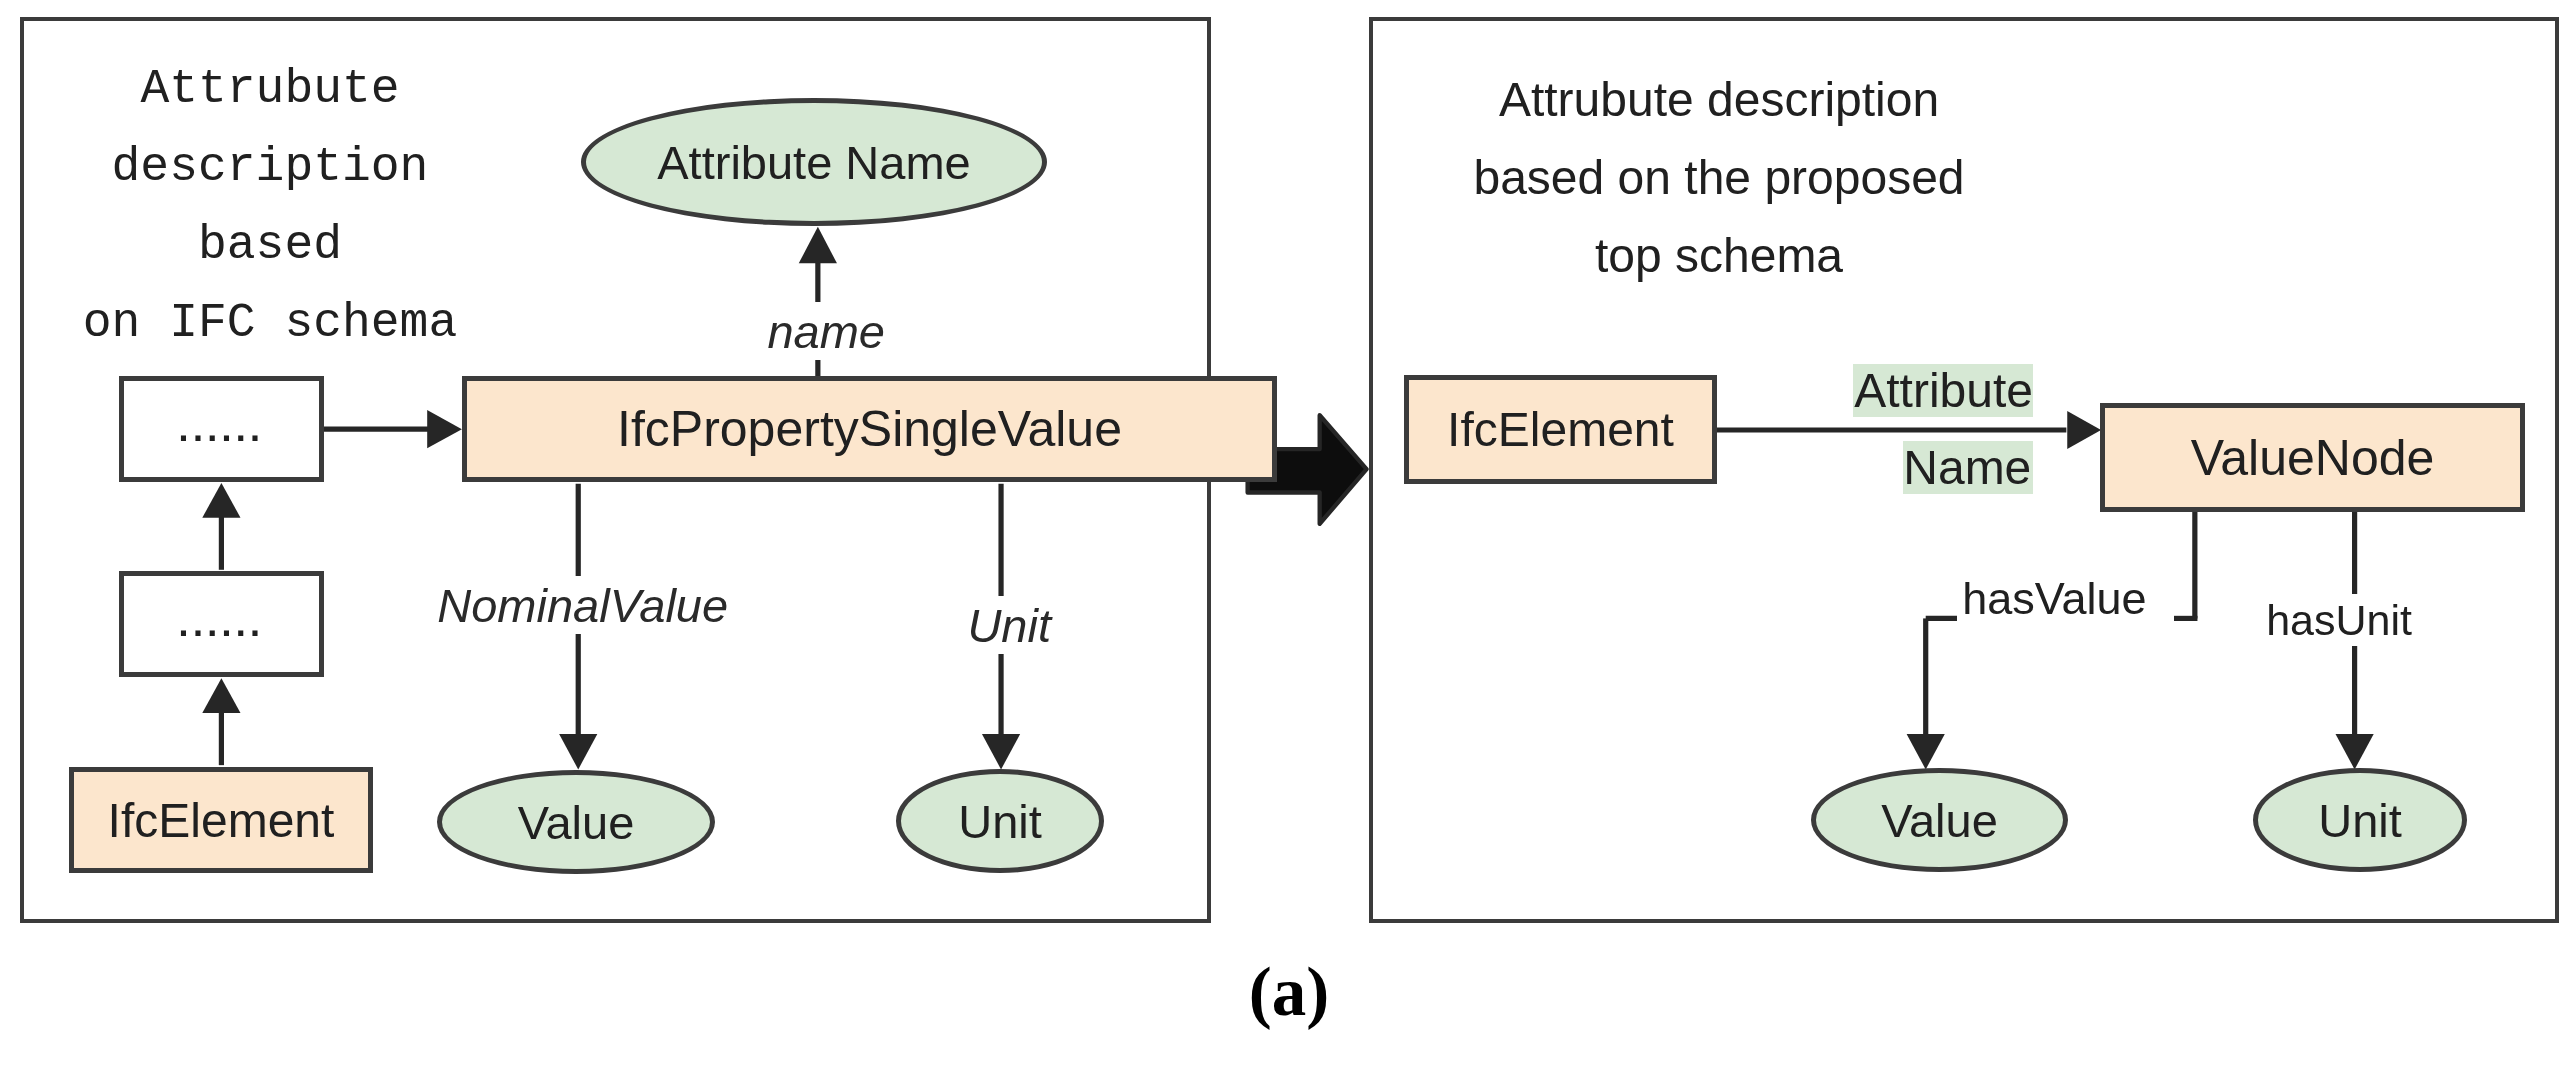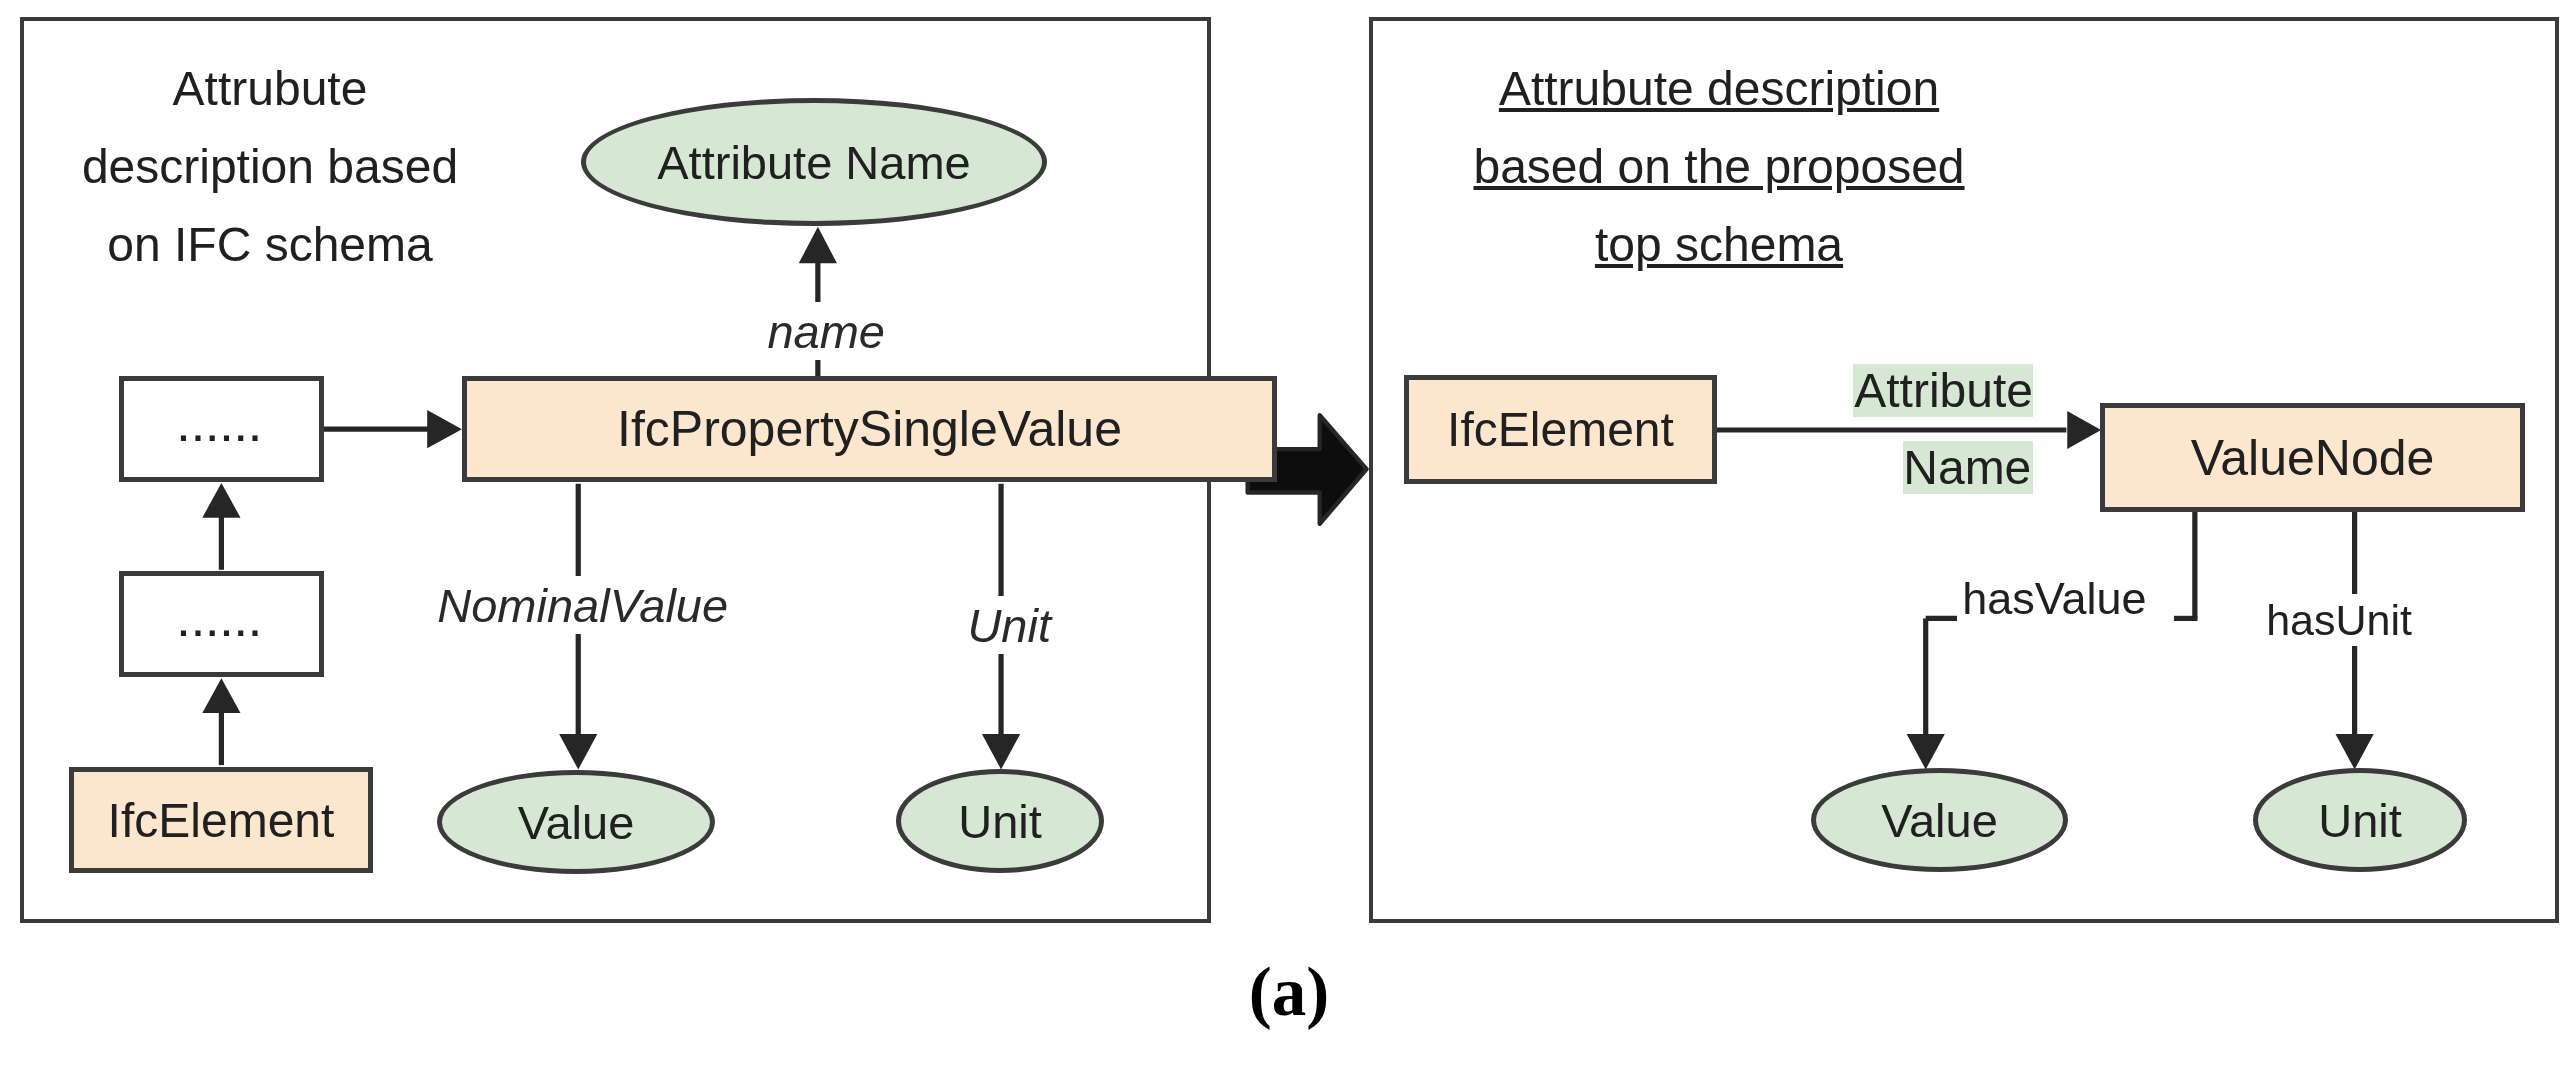--- a/index.html
+++ b/index.html
@@ -142,21 +142,21 @@
       <line class="connector" x1="2218" y1="712" x2="2218" y2="848"></line>
       <polygon class="arrowhead" points="2218,886 2196,845 2240,845"></polygon>
     </g>
 
     <g>
       <line class="connector" x1="2712" y1="557" x2="2712" y2="848"></line>
       <polygon class="arrowhead" points="2712,886 2690,845 2734,845"></polygon>
     </g>
   </svg>
 
-  <div class="panel-title" style="left:31px;top:50px;width:478px;">Attrubute
+  <div class="panel-title" style="left:31px;top:50px;width:478px;font-family:Liberation Mono, monospace;">Attrubute
 description based
 on IFC schema</div>
 
   <div class="node-ellipse" style="left:581px;top:98px;width:466px;height:128px;">Attribute Name</div>
 
   <div class="edge-label it" style="left:734px;top:302px;width:174px;">name</div>
 
   <div class="node-box white" style="left:119px;top:376px;width:205px;height:106px;">......</div>
 
   <div class="node-box" style="left:462px;top:376px;width:815px;height:106px;font-size:50px;">IfcPropertySingleValue</div>
@@ -166,21 +166,21 @@
   <div class="edge-label it" style="left:415px;top:576px;width:325px;">NominalValue</div>
 
   <div class="edge-label it" style="left:939px;top:596px;width:130px;">Unit</div>
 
   <div class="node-box" style="left:69px;top:767px;width:304px;height:106px;font-size:48px;">IfcElement</div>
 
   <div class="node-ellipse" style="left:437px;top:770px;width:278px;height:104px;">Value</div>
 
   <div class="node-ellipse" style="left:896px;top:769px;width:208px;height:104px;">Unit</div>
 
-  <div class="panel-title" style="left:1437px;top:50px;width:564px;text-decoration:underline;">Attrubute description
+  <div class="panel-title" style="left:1437px;top:61px;width:564px;">Attrubute description
 based on the proposed
 top schema</div>
 
   <div class="node-box" style="left:1404px;top:375px;width:313px;height:109px;font-size:48px;">IfcElement</div>
 
   <div class="attr-highlight-wrap" style="left:1773px;top:352px;width:260px;"><span>Attribute
 Name</span></div>
 
   <div class="node-box" style="left:2100px;top:375px;width:425px;height:109px;font-size:50px;margin-top:28px;">ValueNode</div>
 

